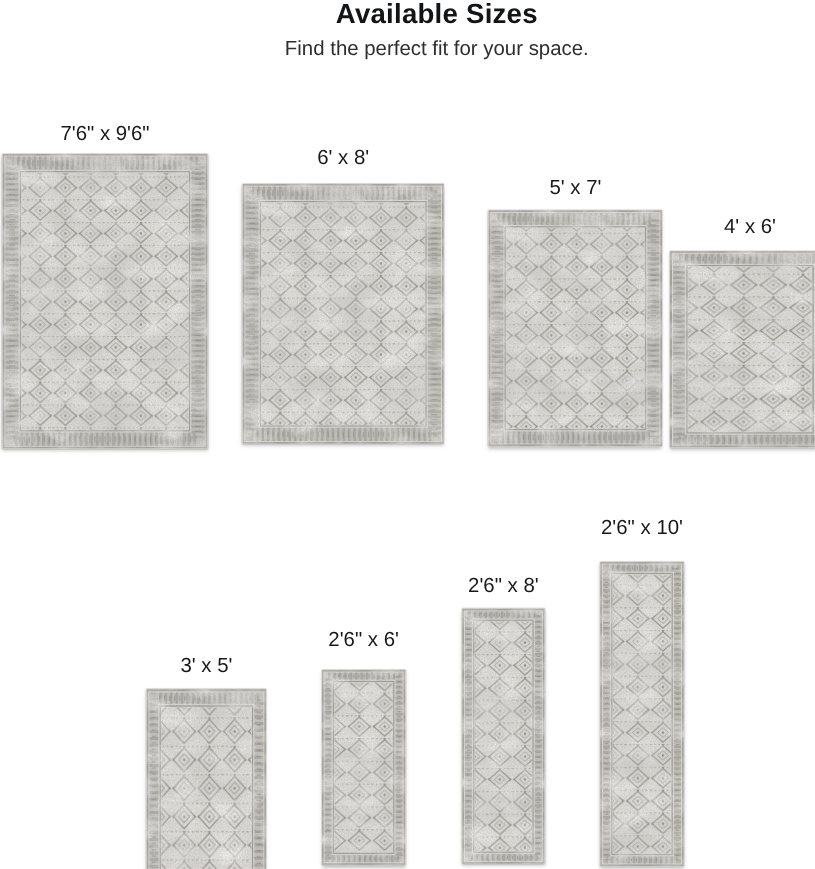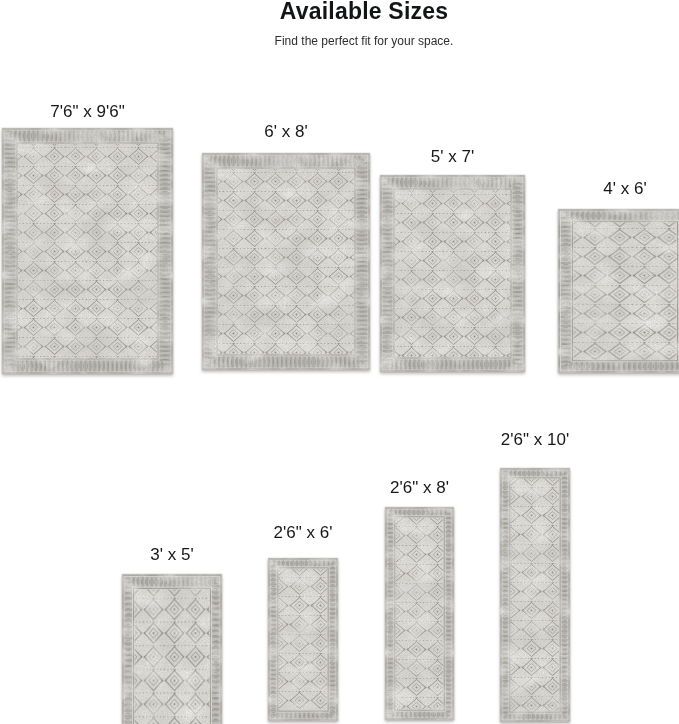--- a/index.html
+++ b/index.html
@@ -8,21 +8,21 @@
     font-family:"Liberation Sans", sans-serif;
   }
   .stage{position:absolute;inset:0}
   .page-title{
     position:absolute;top:-3px;left:364px;transform:translateX(-50%);
     font-size:23px;font-weight:700;line-height:28px;color:#121416;
     white-space:nowrap;letter-spacing:.2px;
   }
   .page-subtitle{
     position:absolute;top:31px;left:364px;transform:translateX(-50%);
-    font-size:12px;font-weight:400;line-height:20px;color:#2e2e30;white-space:nowrap;
+    font-size:17px;font-weight:400;line-height:20px;color:#2e2e30;white-space:nowrap;
   }
   .tile{position:absolute}
   .size-label{
     position:absolute;left:50%;transform:translateX(-50%);
     font-size:17px;font-weight:500;line-height:20px;color:#17181a;white-space:nowrap;
   }
   .rug{
     position:absolute;left:0;top:0;width:100%;height:100%;display:block;
     box-shadow:0 2px 3px rgba(74,72,66,.35), 0 0 1px rgba(60,58,54,.4);
     background:#e3e1dc;
@@ -88,21 +88,21 @@
         <rect x="8" y="8" width="152" height="201" fill="none" stroke="#8f8d88" stroke-width="11" stroke-dasharray="2 2.5" opacity="0.5"></rect>
         <rect x="8" y="8" width="152" height="201" fill="none" stroke="#7b7974" stroke-width="4.95" stroke-dasharray="1 3.2" opacity="0.45"></rect>
         <rect x="15" y="15" width="138" height="187" fill="none" stroke="#8d8b86" stroke-width="0.9" opacity="0.85"></rect>
         <rect x="16" y="16" width="136" height="185" fill="url(#rugmotif)" opacity="0.92"></rect>
         <rect x="0" y="0" width="168" height="217" fill="#fff" filter="url(#rugwash)" opacity="0.85"></rect>
         <rect x="0" y="0" width="168" height="217" fill="#000" filter="url(#ruggrain)" opacity="0.5"></rect>
         <rect x="0" y="0" width="168" height="217" fill="#000" filter="url(#rugshade)" opacity="0.55"></rect>
       </svg>
   </div>
 
-  <div class="tile" style="left:380px;top:175px;width:145px;height:197px">
+  <div class="tile" style="left:407px;top:175px;width:145px;height:197px">
     <div class="size-label" style="top:-28px">5' x 7'</div>
     <svg class="rug" viewBox="0 0 145 197" preserveAspectRatio="none">
         <rect x="0" y="0" width="145" height="197" fill="#e3e1dc"></rect>
         <rect x="1" y="1" width="143" height="195" fill="none" stroke="#a5a39e" stroke-width="1.4"></rect>
         <rect x="7.4875" y="7.4875" width="130.025" height="182.025" fill="none" stroke="#c6c4bf" stroke-width="9.975"></rect>
         <rect x="7.4875" y="7.4875" width="130.025" height="182.025" fill="none" stroke="#8f8d88" stroke-width="9.975" stroke-dasharray="2 2.5" opacity="0.5"></rect>
         <rect x="7.4875" y="7.4875" width="130.025" height="182.025" fill="none" stroke="#7b7974" stroke-width="4.48875" stroke-dasharray="1 3.2" opacity="0.45"></rect>
         <rect x="13.975" y="13.975" width="117.05" height="169.05" fill="none" stroke="#8d8b86" stroke-width="0.9" opacity="0.85"></rect>
         <rect x="14.975" y="14.975" width="115.05" height="167.05" fill="url(#rugmotif)" opacity="0.92"></rect>
         <rect x="0" y="0" width="145" height="197" fill="#fff" filter="url(#rugwash)" opacity="0.85"></rect>

